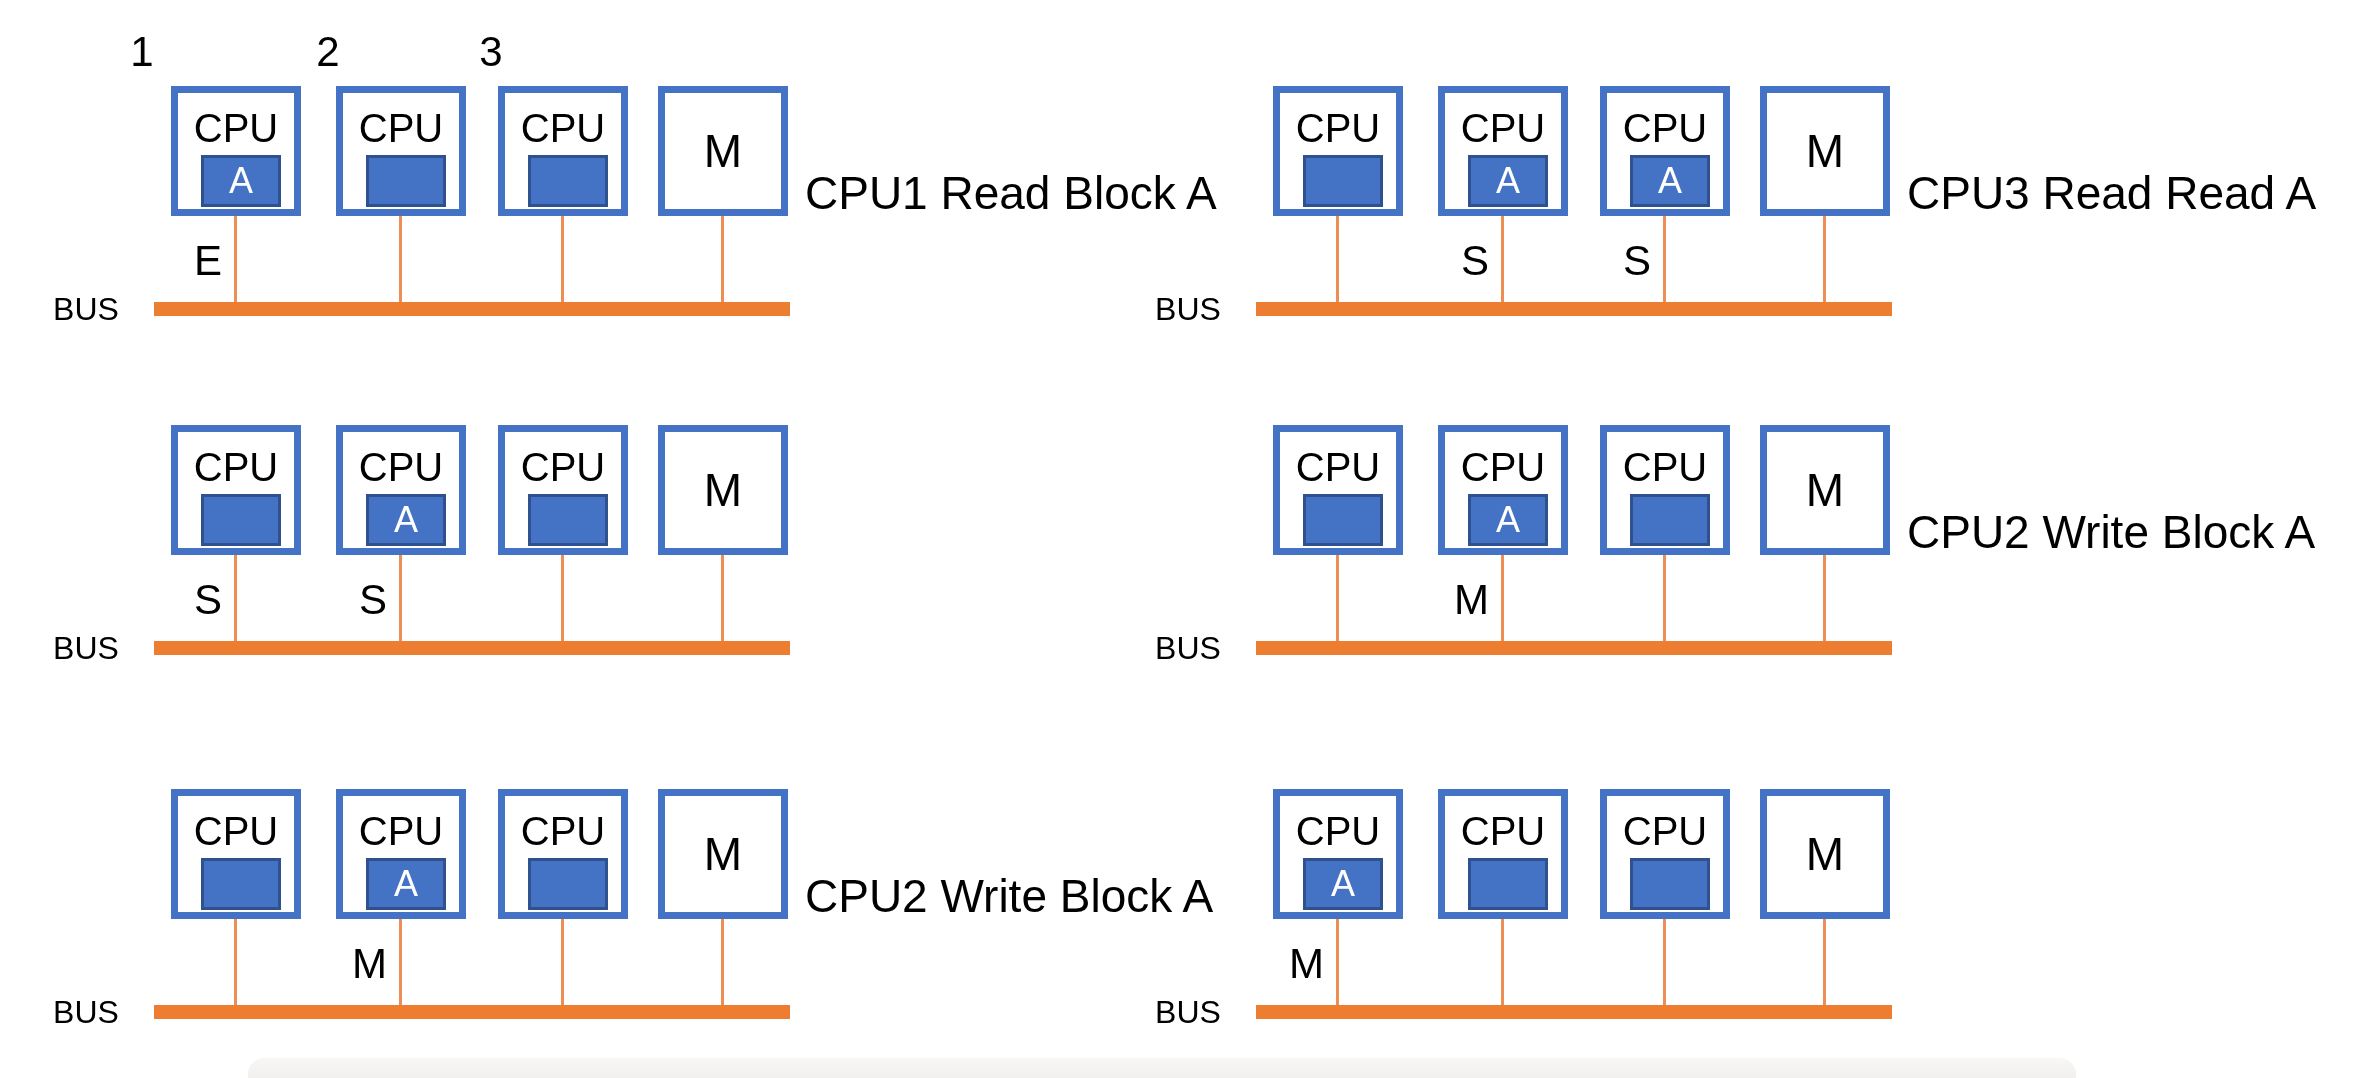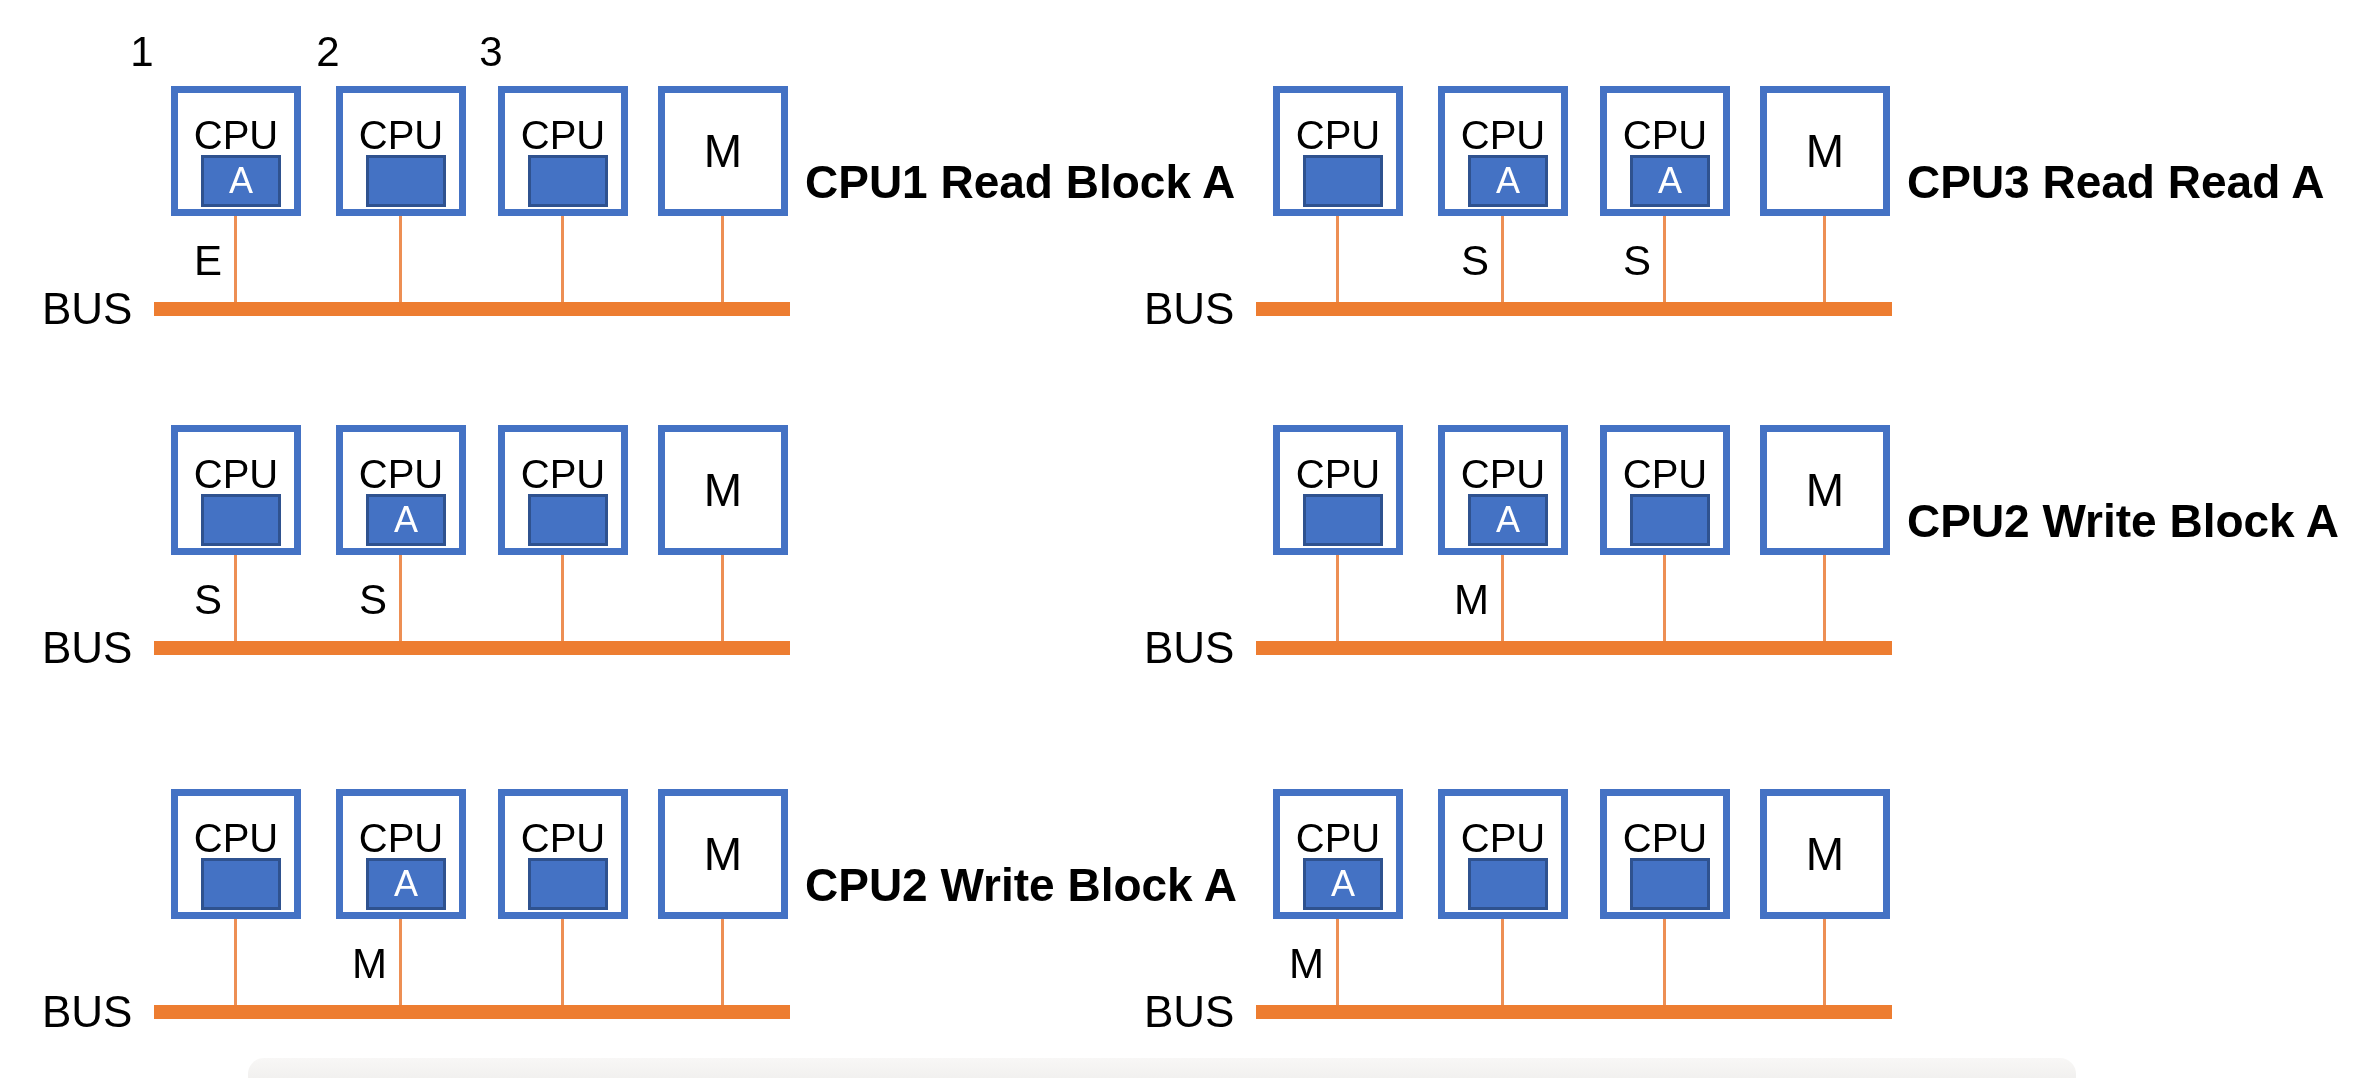--- a/index.html
+++ b/index.html
@@ -19,43 +19,43 @@
   .p-row2 { top:369px; }
   .p-row3 { top:733px; }
 
   .box {
     position:absolute; top:56px; width:130px; height:130px;
     border:7px solid var(--box_border); background:#ffffff;
   }
   .b0{left:141px} .b1{left:306px} .b2{left:468px} .b3{left:628px}
 
   .cpu-label {
-    text-align:center; font-size:40px; line-height:44px; margin-top:20px;
+    text-align:center; font-size:40px; line-height:44px; margin-top:13px;
     color:var(--text);
   }
   .cache {
     position:absolute; left:23px; top:62px; width:80px; height:52px;
     background:var(--cache_fill); border:3px solid var(--cache_border);
     color:#ffffff; font-size:36px; line-height:46px; text-align:center;
   }
   .membox { display:flex; align-items:center; justify-content:center; font-size:46px; }
 
   .wire { position:absolute; top:186px; width:3px; height:86px; background:var(--wire); }
   .w0{left:204px} .w1{left:369px} .w2{left:531px} .w3{left:691px}
 
   .state { position:absolute; top:208px; width:44px; font-size:42px; line-height:46px; text-align:right; }
   .s0{left:148px} .s1{left:313px} .s2{left:475px}
 
   .cpu-number { position:absolute; top:0px; width:44px; font-size:42px; line-height:44px; text-align:center; }
   .n0{left:90px} .n1{left:276px} .n2{left:439px}
 
   .bus-bar { position:absolute; left:124px; top:272px; width:636px; height:14px; background:var(--bus); }
-  .bus-label { position:absolute; left:12px; top:253px; width:112px; text-align:left; font-size:44px; line-height:52px; }
-
-  .caption { position:absolute; left:775px; top:127px; font-size:46px; line-height:50px; white-space:nowrap;font-weight:bold; }
+  .bus-label { position:absolute; left:0; top:253px; width:112px; text-align:center; font-size:32px; line-height:52px; }
+
+  .caption { position:absolute; left:775px; top:138px; font-size:46px; line-height:50px; white-space:nowrap; }
 
   .bottom-band {
     position:absolute; left:248px; top:1058px; width:1828px; height:34px;
     border-radius:16px 16px 0 0;
     background:linear-gradient(#f8f7f6,#edecea);
   }
 </style>
 </head>
 <body>
 

